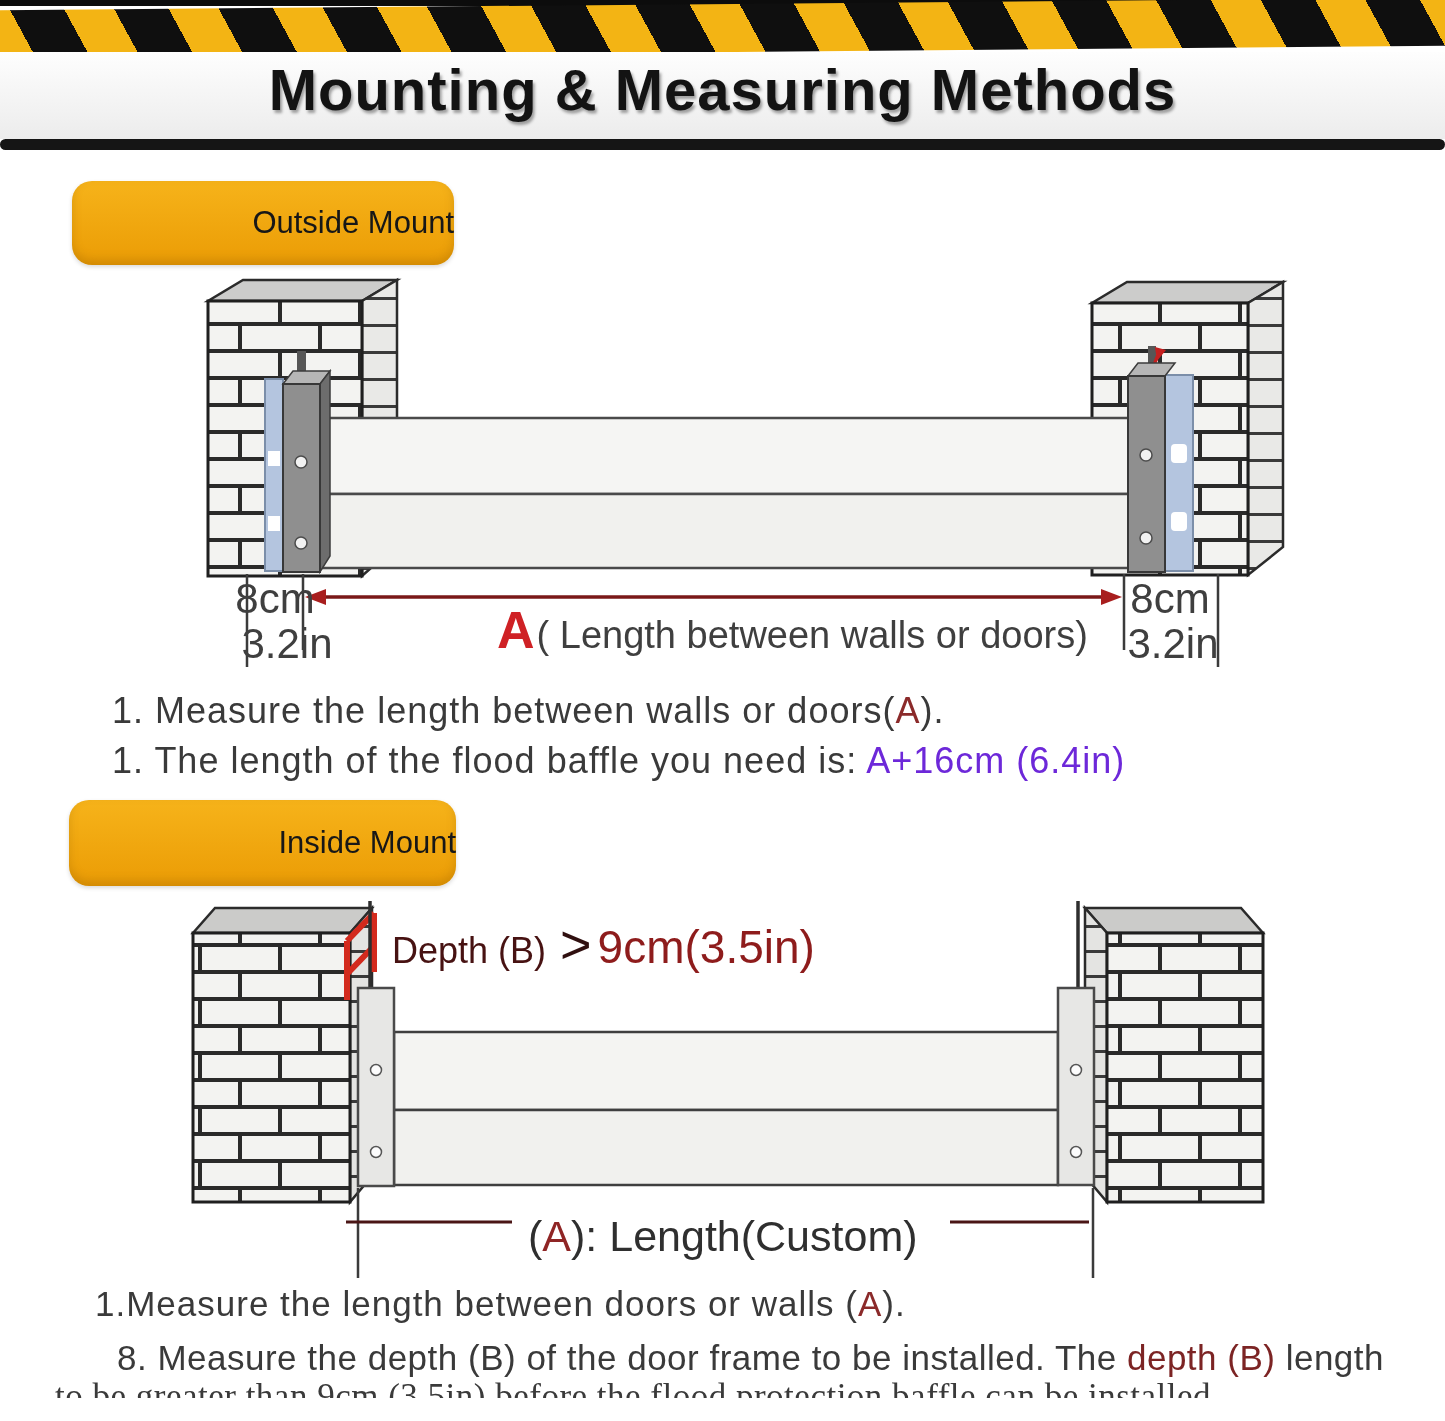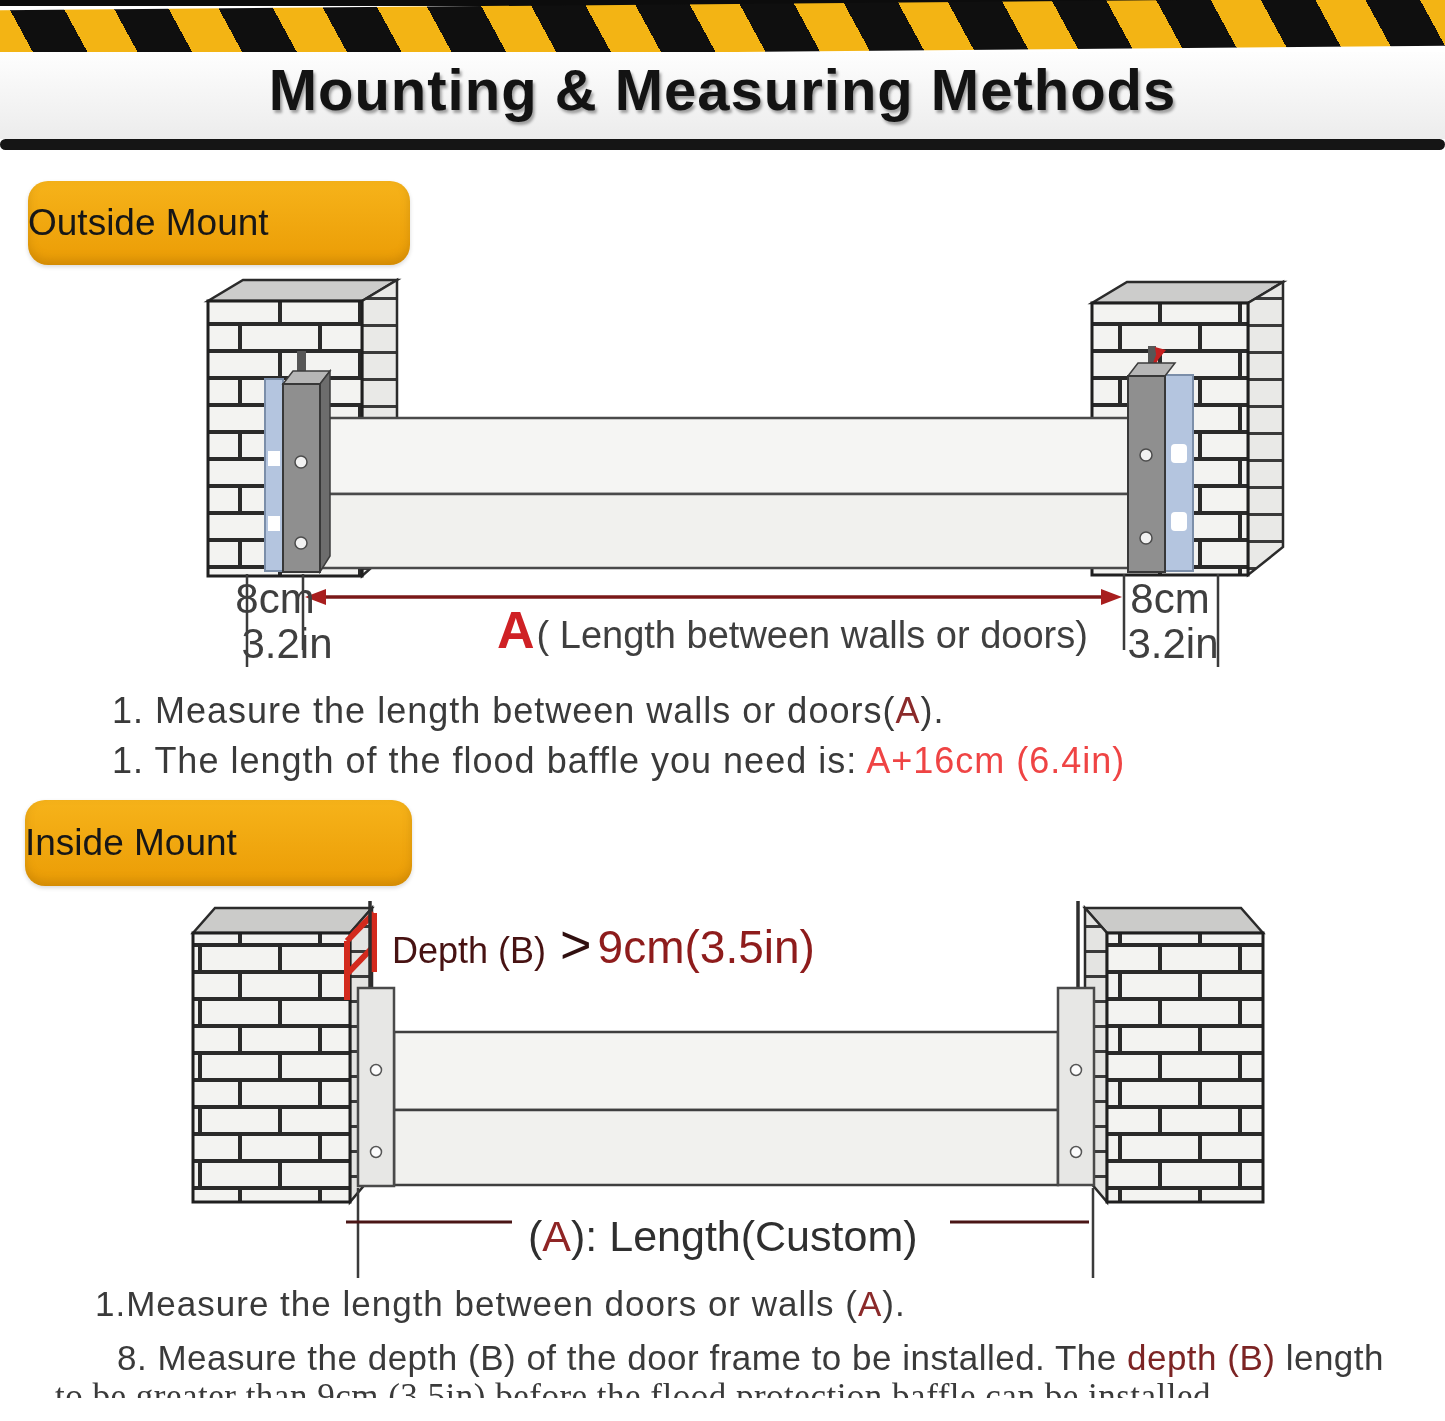--- a/index.html
+++ b/index.html
@@ -11,41 +11,41 @@
           background:repeating-linear-gradient(62deg,#f3b414 0 44px,#0f0f0f 44px 92px);
           transform:rotate(-0.5deg);}
   .title-band{position:absolute;top:52px;left:0;width:100%;height:87px;
               background:linear-gradient(#fefefe,#ececec);}
   .page-title{position:absolute;top:56px;left:0;width:100%;text-align:center;
               font-size:58px;font-weight:bold;color:#131313;letter-spacing:1px;
               text-shadow:2px 3px 3px rgba(0,0,0,0.35);white-space:nowrap;}
   .header-bar{position:absolute;top:139px;left:0;width:100%;height:11px;background:#151515;border-radius:6px;}
   
   .badge{position:absolute;background:linear-gradient(#f6b31a,#eb9c05);border-radius:20px;
-         display:flex;align-items:center;justify-content:flex-start;
-         font-size:37px;color:#171717;box-shadow:inset 0 -5px 10px rgba(140,90,0,.28), 0 2px 4px rgba(0,0,0,.15);}
+         display:flex;align-items:center;justify-content:flex-end;
+         font-size:31px;color:#171717;box-shadow:inset 0 -5px 10px rgba(140,90,0,.28), 0 2px 4px rgba(0,0,0,.15);margin-left:44px;}
   .badge-outside{left:28px;top:181px;width:382px;height:84px;}
   .badge-inside{left:25px;top:800px;width:387px;height:86px;}
   
   .diagram{position:absolute;left:0;}
   .d1{top:268px;}
   .d2{top:890px;}
   svg text{font-family:"Liberation Sans",sans-serif;}
   .dim{font-size:42px;fill:#3f3f3f;}
   .bigA{font-size:52px;font-weight:bold;fill:#cf2125;}
   .dimlabel{font-size:38px;fill:#3f3f3f;}
   .depthlbl{font-size:36px;fill:#471212;}
   .depthgt{font-size:54px;fill:#301010;}
   .depthval{font-size:46px;fill:#8e1c1c;}
   .len{font-size:43px;fill:#2f2f2f;}
   .lenA{font-size:43px;fill:#8f2525;}
   
   .step{position:absolute;color:#3a3a3a;font-size:36px;letter-spacing:1px;white-space:nowrap;text-align:right;}
   .a-red{color:#8b2a2a;}
-  .val-red{color:#ef4444;}
+  .val-red{color:#6d28d9;}
   .hl-maroon{color:#7c2424;}
   #o-step1{left:112px;top:690px;}
   #o-step2{left:112px;top:740px;}
   #i-step1{left:95px;top:1284px;font-size:35px;}
   #i-step2a{left:117px;top:1338px;font-size:35px;letter-spacing:.5px;}
   #i-step2b{left:55px;top:1377px;font-size:35px;letter-spacing:.5px;font-family:Liberation Serif, serif;}
 </style>
 </head>
 <body>
 

